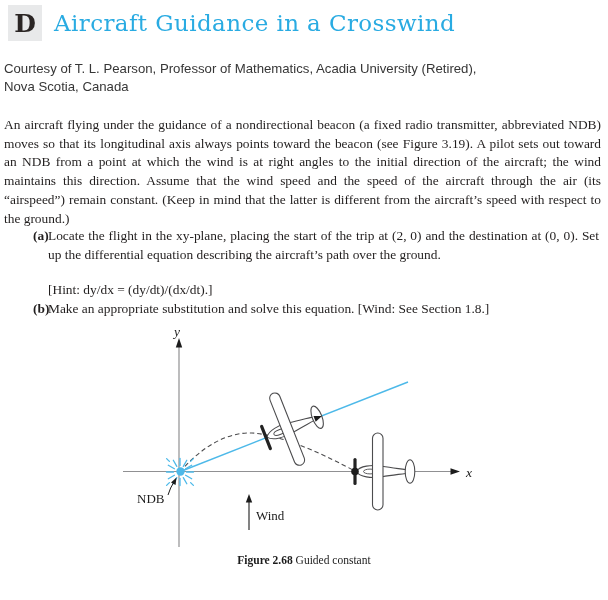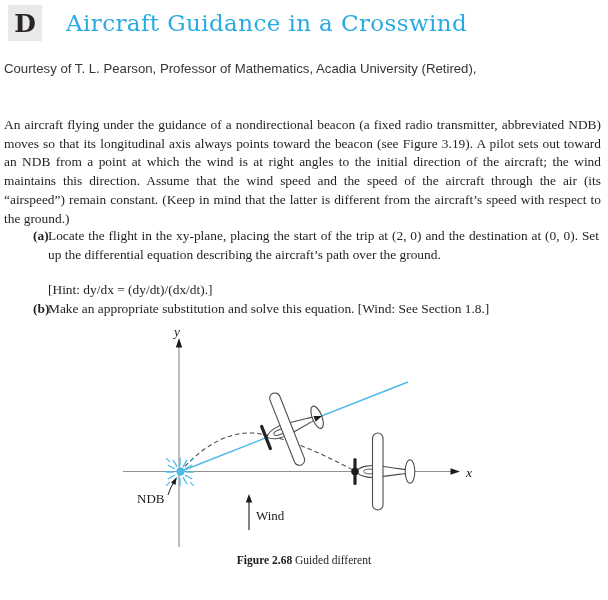--- a/index.html
+++ b/index.html
@@ -8,21 +8,21 @@
     position:relative; width:608px; height:600px; background:#fff;
     overflow:hidden; font-family:"Liberation Serif", serif; color:#211e1e;
   }
   .header { position:absolute; top:5px; left:8px; display:flex; align-items:center; }
   .letterbox {
     width:34px; height:36px; background:#e8e9ea; display:flex;
     align-items:center; justify-content:center;
     font-family:"DejaVu Serif", serif; font-weight:bold; font-size:25px; color:#2a2524;
   }
   .title {
-    margin-left:24px; font-family:"DejaVu Serif", serif; font-weight:normal;
+    margin-left:12px; font-family:"DejaVu Serif", serif; font-weight:normal;
     font-size:23px; letter-spacing:0.4px; color:#29abe2; white-space:nowrap;
   }
   .courtesy {
     position:absolute; top:60px; left:4px; width:590px;
     font-family:"Liberation Sans", sans-serif; 
     font-size:13.2px; line-height:18.2px; color:#363636;
   }
   .para {
     position:absolute; top:116px; left:4px; width:597px;
     font-size:13.4px; line-height:18.7px; text-align:justify;
@@ -50,20 +50,21 @@
 
   <div class="header">
     <div class="letterbox">
       <span>D</span>
     </div>
     <h1 class="title">Aircraft Guidance in a Crosswind</h1>
   </div>
 
   <div class="courtesy">
     <span>Courtesy of T. L. Pearson, Professor of Mathematics, Acadia University (Retired),</span><br>
+    <span>Nova Scotia, Canada</span>
   </div>
 
   <p class="para">An aircraft flying under the guidance of a nondirectional beacon (a fixed radio transmitter, abbreviated NDB) moves so that its longitudinal axis always points toward the beacon (see Figure 3.19). A pilot sets out toward an NDB from a point at which the wind is at right angles to the initial direction of the aircraft; the wind maintains this direction. Assume that the wind speed and the speed of the aircraft through the air (its “airspeed”) remain constant. (Keep in mind that the latter is different from the aircraft’s speed with respect to the ground.)</p>
 
   <div class="parts">
     <div class="part">
       <span class="plabel">(a)</span>
       <span>Locate the flight in the </span><span class="ital">xy</span><span>-plane, placing the start of the trip at (2, 0) and the destination at (0, 0). Set up the differential equation describing the aircraft’s path over the ground.</span>
       <span class="hintline"><span>[</span><span class="ital">Hint: dy/dx = (dy/dt)/(dx/dt).</span><span>]</span></span>
     </div>
@@ -131,16 +132,16 @@
 
     <line x1="249" y1="530" x2="249" y2="501" stroke="#1c1c1c" stroke-width="1.1"></line>
     <path d="M249,494 L245.8,502.5 L252.2,502.5 Z" fill="#1c1c1c"></path>
     <text x="256" y="520">Wind</text>
 
     <text class="vlbl" x="177" y="336" text-anchor="middle">y</text>
     <text class="vlbl" x="466" y="476.5">x</text>
   </svg>
 
   <div class="caption">
-    <b>Figure 2.68</b><span> Guided different</span>
+    <b>Figure 2.68</b><span> Guided constant</span>
   </div>
 
 </div>
 
 </body></html>

